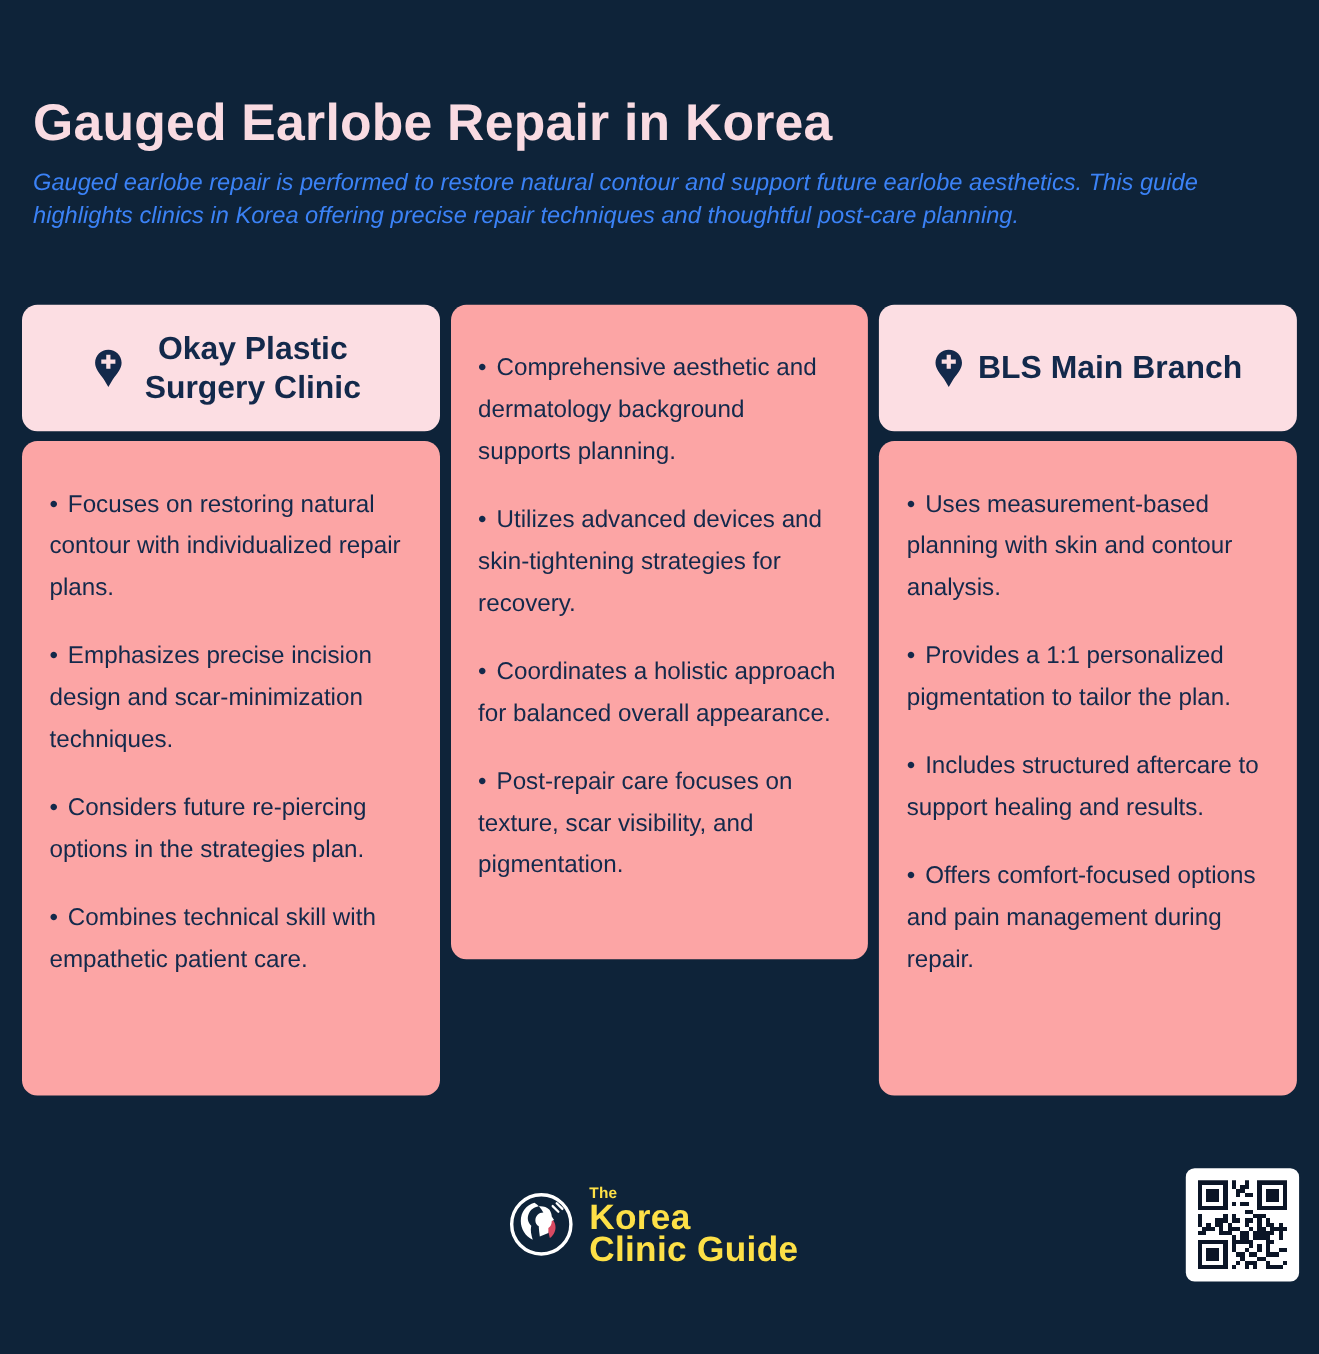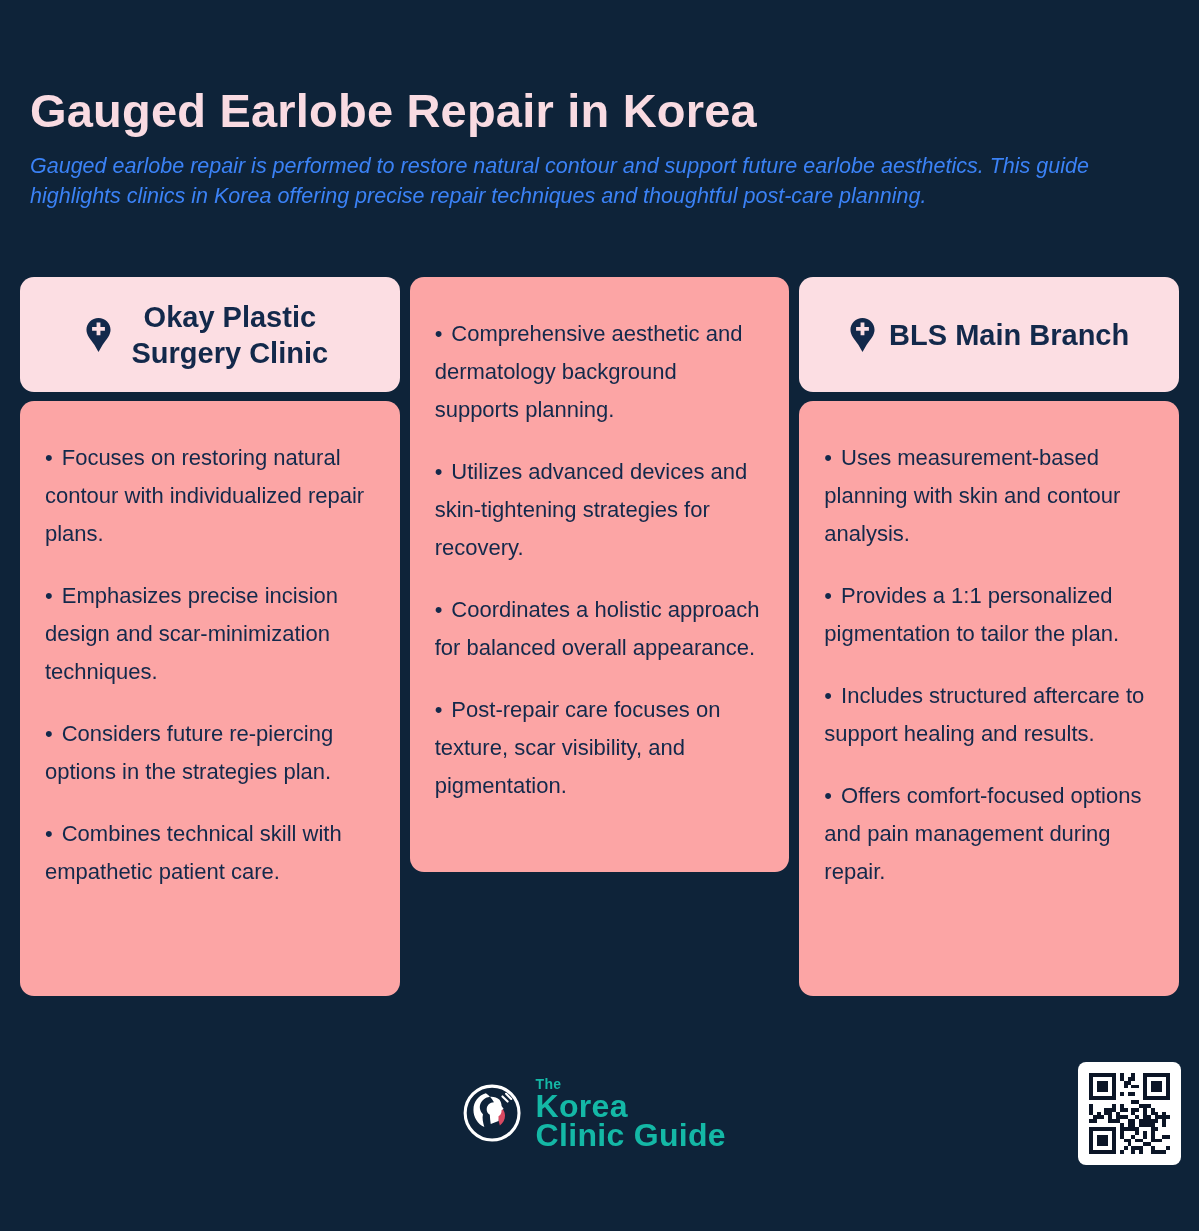--- a/index.html
+++ b/index.html
@@ -67,21 +67,21 @@
   .bullet { margin-right: 9px; }
 
   
   .footer { position: relative; margin-top: 72px; height: 120px; }
   .brand {
     position: absolute; left: 50%; top: 8px;
     transform: translateX(-52%);
     display: flex; align-items: center; gap: 15px;
   }
   .brand-logo { flex: 0 0 auto; }
-  .brand-text { color: #14b8a6; }
+  .brand-text { color: #fde047; }
   .brand-the { font-size: 14px; font-weight: bold; line-height: 16px; letter-spacing: 0.3px; }
   .brand-big { font-size: 32px; font-weight: bold; line-height: 29px; letter-spacing: 0.3px; }
 
   .qr-box {
     position: absolute; right: 18px; bottom: 23px;
     width: 103px; height: 103px;
     background: #ffffff; border-radius: 8px;
     padding: 11px;
   }
   .qr-box svg { display: block; width: 81px; height: 81px; shape-rendering: crispEdges; }

